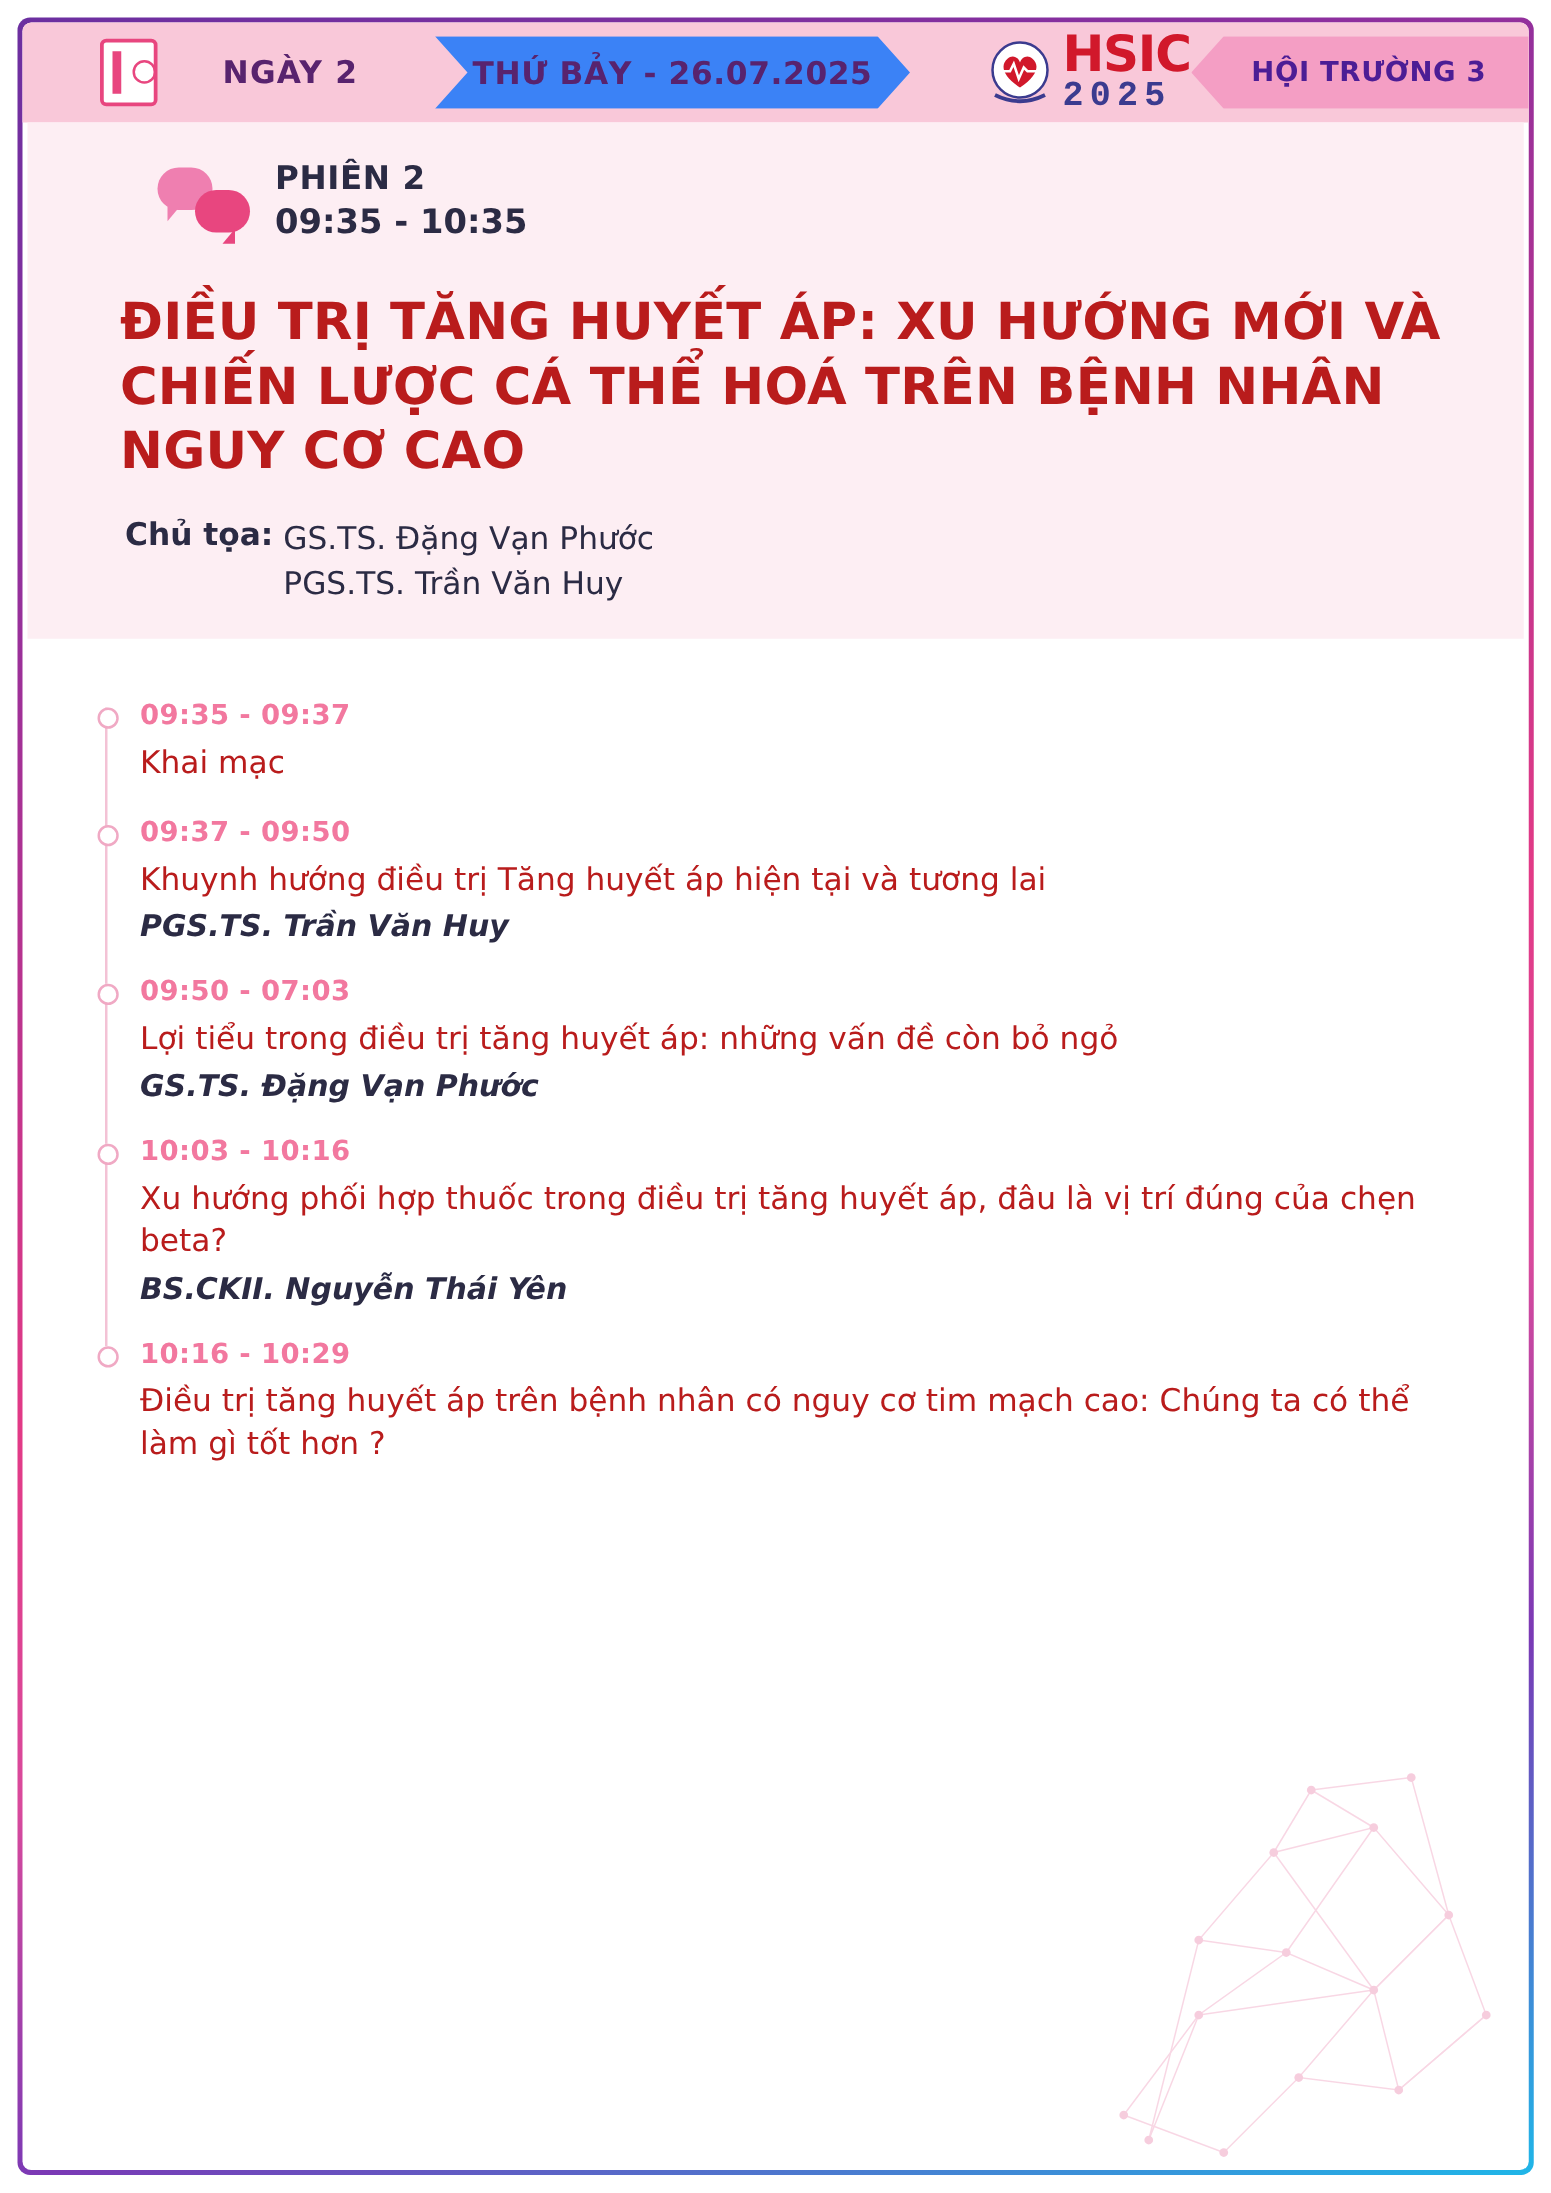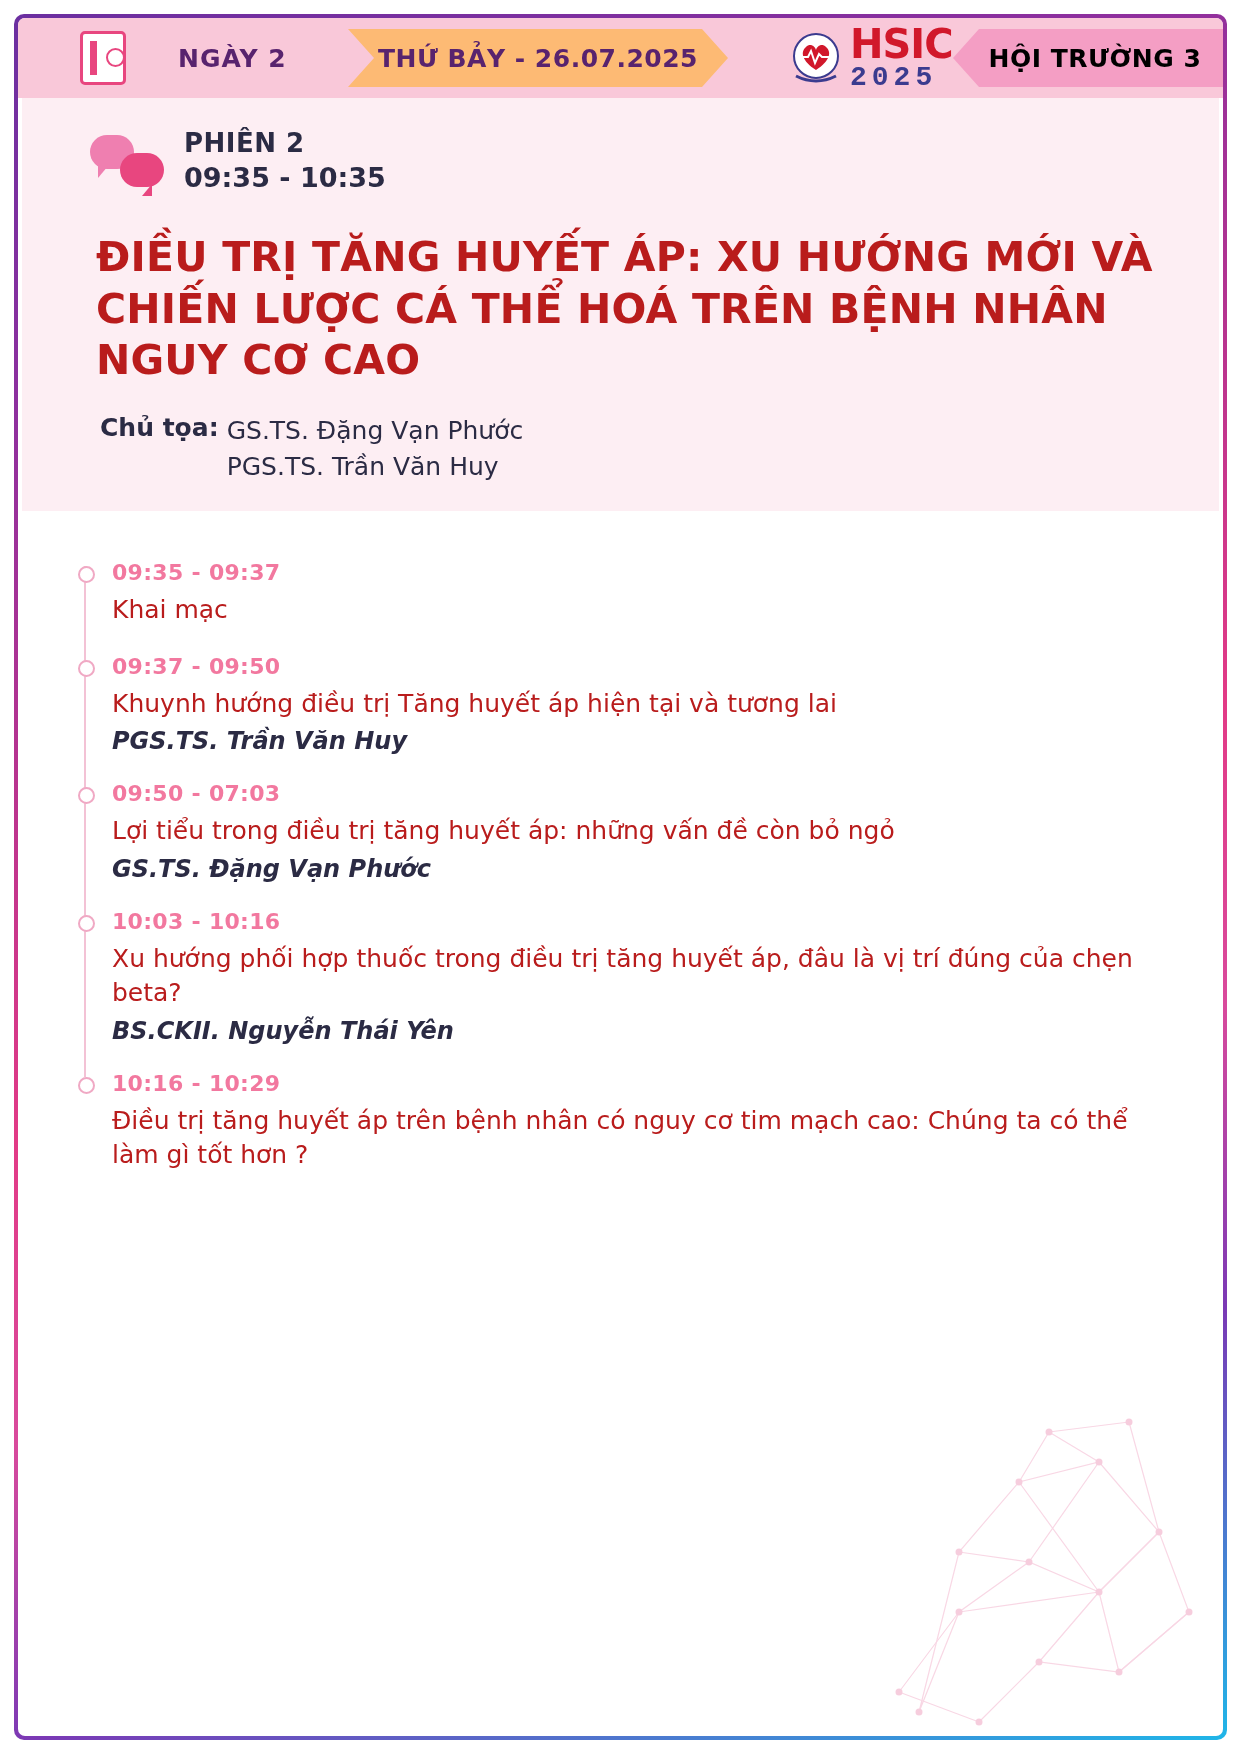--- a/index.html
+++ b/index.html
@@ -78,40 +78,40 @@
     font-size: 25px;
     font-weight: bold;
     letter-spacing: 1px;
     color: #58236e;
   }
   .hdr-date-chev {
     position: absolute;
     left: 330px; top: 11px;
     height: 58px;
     width: 380px;
-    background: #fdba74;
+    background: #3b82f6;
     clip-path: polygon(0 0, calc(100% - 26px) 0, 100% 50%, calc(100% - 26px) 100%, 0 100%, 26px 50%);
     display: flex; align-items: center; justify-content: center;
   }
   .hdr-date-chev span {
     font-size: 25px; font-weight: bold; letter-spacing: .5px;
     color: #58236e;
   }
   .hdr-hall-chev {
     position: absolute;
     right: 0; top: 11px;
     height: 58px;
     width: 270px;
     background: #f49ec4;
     clip-path: polygon(26px 0, 100% 0, 100% 100%, 26px 100%, 0 50%);
     display: flex; align-items: center; justify-content: center;
   }
   .hdr-hall-chev span {
-    font-size: 25px; font-weight: bold; letter-spacing: .5px;
-    color: #000000;
+    font-size: 22px; font-weight: bold; letter-spacing: .5px;
+    color: #4c1d95;
     padding-left: 14px;
   }
   .hsic-logo {
     position: absolute;
     left: 772px; top: 50%;
     transform: translateY(-50%);
     display: flex; align-items: center; gap: 8px;
   }
   .hsic-mark {
     width: 52px; height: 56px;
@@ -128,22 +128,22 @@
   
   .session {
     position: absolute;
     left: 22px; top: 98px;
     width: 1197px;
     background: #fdeef3;
     padding: 30px 0 26px 0;
   }
   .sess-row {
     display: flex;
-    align-items: flex-end;
-    padding-left: 68px;
+    align-items: center;
+    padding-left: 104px;
   }
   .bubble-icon { position: relative; width: 72px; height: 58px; flex: none; margin-top: 4px;}
   .bubble-icon .b1 {
     position: absolute; left: 0; top: 0;
     width: 44px; height: 34px; border-radius: 18px;
     background: #ef7fb0;
   }
   .bubble-icon .b1::after {
     content:""; position:absolute; left: 8px; bottom:-9px;
     border-width: 12px 10px 0 0; border-style: solid;

